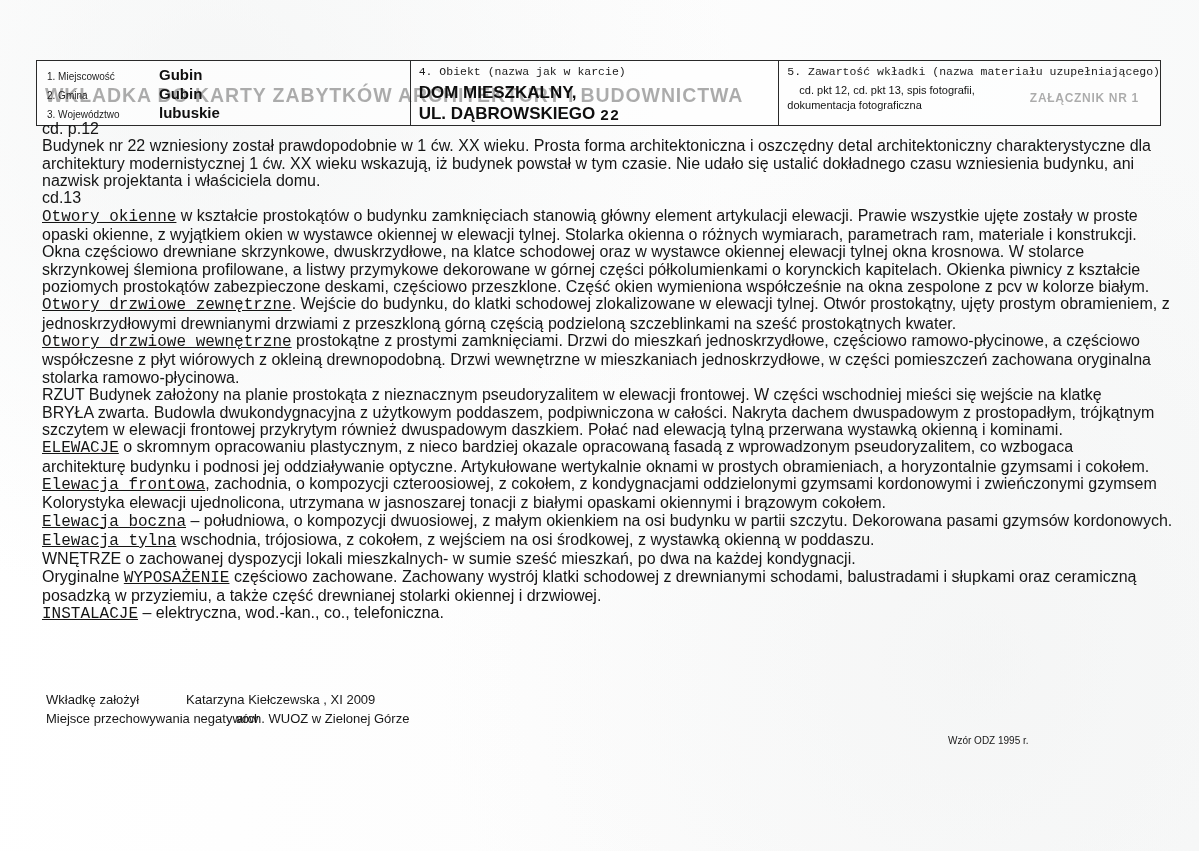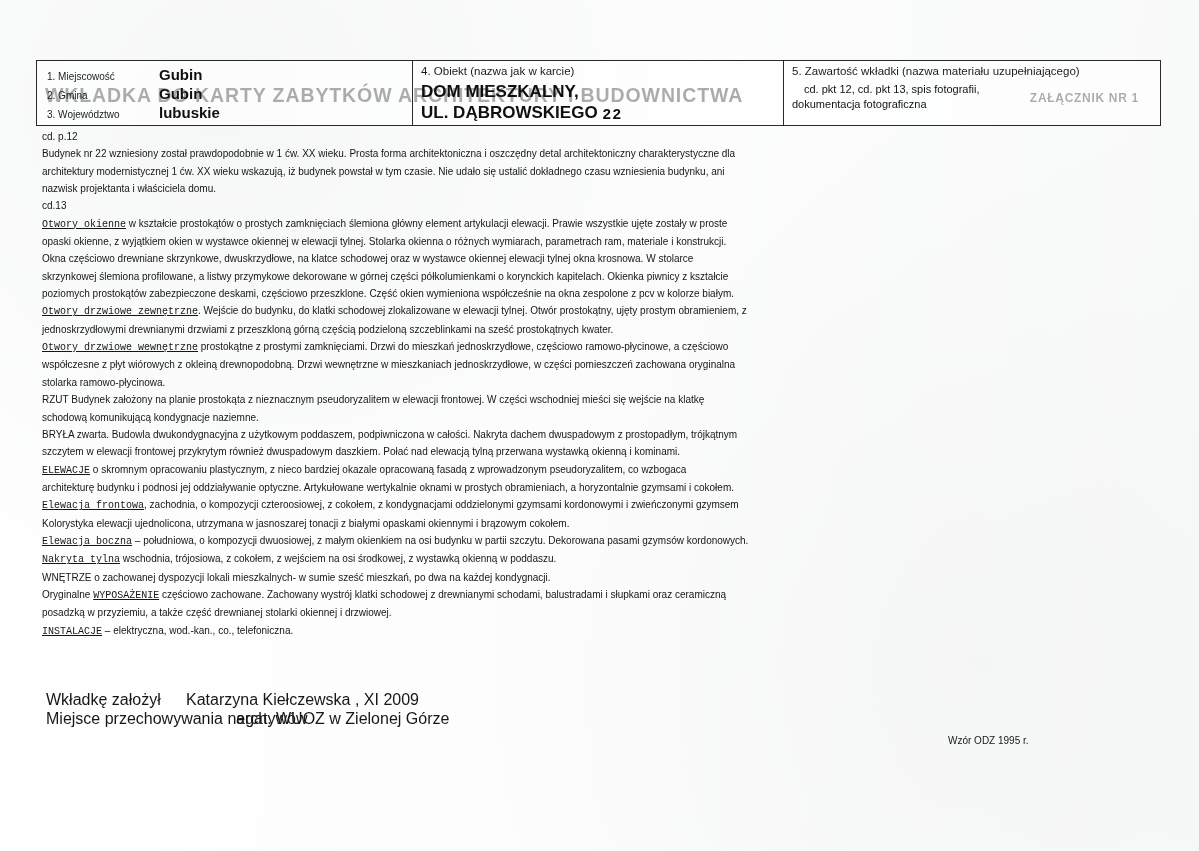--- a/index.html
+++ b/index.html
@@ -100,21 +100,21 @@
     white-space: nowrap;
   }
   .loc-value {
     font-size: 15px;
     font-weight: bold;
     color: #0f0f0f;
     white-space: nowrap;
   }
 
   .cell-caption {
-    font-family: Liberation Sans, sans-serif;
+    font-family: Liberation Mono, monospace;
     font-size: 11.5px;
     color: #1b1b1b;
     white-space: nowrap;
   }
 
   .object-name {
     text-align: left;
     font-size: 17px;
     font-weight: bold;
     line-height: 1.25;
@@ -141,38 +141,38 @@
     padding-right: 4px;
   }
   .content-lines .l2 {
     padding-left: 0px;
   }
 
   
   .body-text {
     position: absolute;
     left: 42px;
-    top: 128px;
+    top: 120px;
     width: 1112px;
-    font-size: 10px;
+    font-size: 16px;
     line-height: 17.35px;
     color: #151515;
   }
   .para {
     margin: 0;
     white-space: nowrap;
   }
   .u { text-decoration: underline; font-family: Liberation Mono, monospace; }
 
   
   .footer {
     position: absolute;
     left: 46px;
     top: 690px;
-    font-size: 16px;
+    font-size: 13px;
     line-height: 19px;
     color: #171717;
   }
   .footer-row { display: flex; white-space: nowrap; }
   .f-label { width: 140px; }
   .f-label.wide { width: 190px; }
   .f-value { }
 
   .stamp {
     position: absolute;
@@ -233,60 +233,59 @@
 
   <div class="body-text">
 
     <p class="para">cd. p.12</p>
     <p class="para">Budynek nr 22 wzniesiony został prawdopodobnie w 1 ćw. XX wieku. Prosta forma architektoniczna i oszczędny detal architektoniczny charakterystyczne dla</p>
     <p class="para">architektury modernistycznej 1 ćw. XX wieku wskazują, iż budynek powstał w tym czasie. Nie udało się ustalić dokładnego czasu wzniesienia budynku, ani</p>
     <p class="para">nazwisk  projektanta i właściciela domu.</p>
     <p class="para">cd.13</p>
 
     <p class="para">
-      <span class="u">Otwory okienne</span><span> w kształcie prostokątów o prostych zamknięciach ślemiona główny element artykulacji elewacji. Prawie wszystkie ujęte zostały w proste</span>
+      <span class="u">Otwory okienne</span><span> w kształcie prostokątów o budynku zamknięciach stanowią główny element artykulacji elewacji. Prawie wszystkie ujęte zostały w proste</span>
     </p>
     <p class="para">opaski okienne, z wyjątkiem okien w wystawce okiennej w elewacji tylnej. Stolarka okienna o różnych wymiarach, parametrach ram, materiale i konstrukcji.</p>
     <p class="para">Okna częściowo drewniane skrzynkowe, dwuskrzydłowe, na klatce schodowej oraz w wystawce okiennej elewacji tylnej okna krosnowa. W stolarce</p>
     <p class="para">skrzynkowej ślemiona profilowane, a listwy przymykowe dekorowane w górnej części półkolumienkami o korynckich kapitelach. Okienka piwnicy z kształcie</p>
     <p class="para">poziomych prostokątów  zabezpieczone deskami, częściowo przeszklone. Część  okien wymieniona współcześnie na okna zespolone z pcv w kolorze białym.</p>
 
     <p class="para">
       <span class="u">Otwory drzwiowe zewnętrzne</span><span>. Wejście do budynku, do klatki schodowej zlokalizowane w elewacji tylnej. Otwór prostokątny, ujęty prostym obramieniem, z</span>
     </p>
     <p class="para">jednoskrzydłowymi drewnianymi drzwiami z przeszkloną górną częścią podzieloną szczeblinkami na sześć prostokątnych kwater.</p>
 
     <p class="para">
       <span class="u">Otwory drzwiowe wewnętrzne</span><span> prostokątne z prostymi zamknięciami. Drzwi do mieszkań jednoskrzydłowe, częściowo ramowo-płycinowe, a częściowo</span>
     </p>
     <p class="para">współczesne z płyt wiórowych z okleiną drewnopodobną. Drzwi wewnętrzne w mieszkaniach jednoskrzydłowe, w części pomieszczeń zachowana oryginalna</p>
     <p class="para">stolarka ramowo-płycinowa.</p>
 
     <p class="para">RZUT Budynek założony na planie prostokąta z nieznacznym  pseudoryzalitem w elewacji frontowej. W części wschodniej mieści się wejście na klatkę</p>
-    <p class="para">schodową komunikującą kondygnacje naziemne.</p>
 
     <p class="para">BRYŁA zwarta. Budowla dwukondygnacyjna z użytkowym poddaszem, podpiwniczona w całości. Nakryta dachem dwuspadowym z prostopadłym, trójkątnym</p>
     <p class="para">szczytem  w elewacji frontowej przykrytym również dwuspadowym daszkiem. Połać nad elewacją tylną przerwana wystawką  okienną i kominami.</p>
 
     <p class="para">
       <span class="u">ELEWACJE</span><span> o skromnym opracowaniu plastycznym, z nieco bardziej okazale opracowaną fasadą z wprowadzonym pseudoryzalitem, co wzbogaca</span>
     </p>
     <p class="para">architekturę budynku i podnosi jej oddziaływanie optyczne. Artykułowane wertykalnie oknami w prostych obramieniach, a horyzontalnie gzymsami i cokołem.</p>
     <p class="para">
       <span class="u">Elewacja frontowa</span><span>, zachodnia, o kompozycji czteroosiowej, z cokołem, z kondygnacjami oddzielonymi gzymsami kordonowymi i zwieńczonymi gzymsem</span>
     </p>
 
     <p class="para">Kolorystyka elewacji ujednolicona, utrzymana  w jasnoszarej tonacji z białymi opaskami okiennymi i brązowym cokołem.</p>
 
     <p class="para">
       <span class="u">Elewacja boczna</span><span> – południowa, o kompozycji dwuosiowej, z małym okienkiem na osi budynku w partii szczytu. Dekorowana pasami gzymsów kordonowych.</span>
     </p>
 
     <p class="para">
-      <span class="u">Nakryta tylna</span><span> wschodnia,  trójosiowa, z  cokołem, z wejściem na osi środkowej, z wystawką okienną w poddaszu.</span>
+      <span class="u">Elewacja tylna</span><span> wschodnia,  trójosiowa, z  cokołem, z wejściem na osi środkowej, z wystawką okienną w poddaszu.</span>
     </p>
 
     <p class="para">WNĘTRZE o zachowanej dyspozycji lokali mieszkalnych- w sumie sześć mieszkań, po dwa na każdej kondygnacji.</p>
 
     <p class="para">
       <span>Oryginalne </span><span class="u">WYPOSAŻENIE</span><span> częściowo zachowane.  Zachowany wystrój klatki schodowej z drewnianymi schodami, balustradami i słupkami oraz ceramiczną</span>
     </p>
     <p class="para">posadzką w przyziemiu, a także część drewnianej stolarki okiennej i drzwiowej.</p>
 
     <p class="para">

